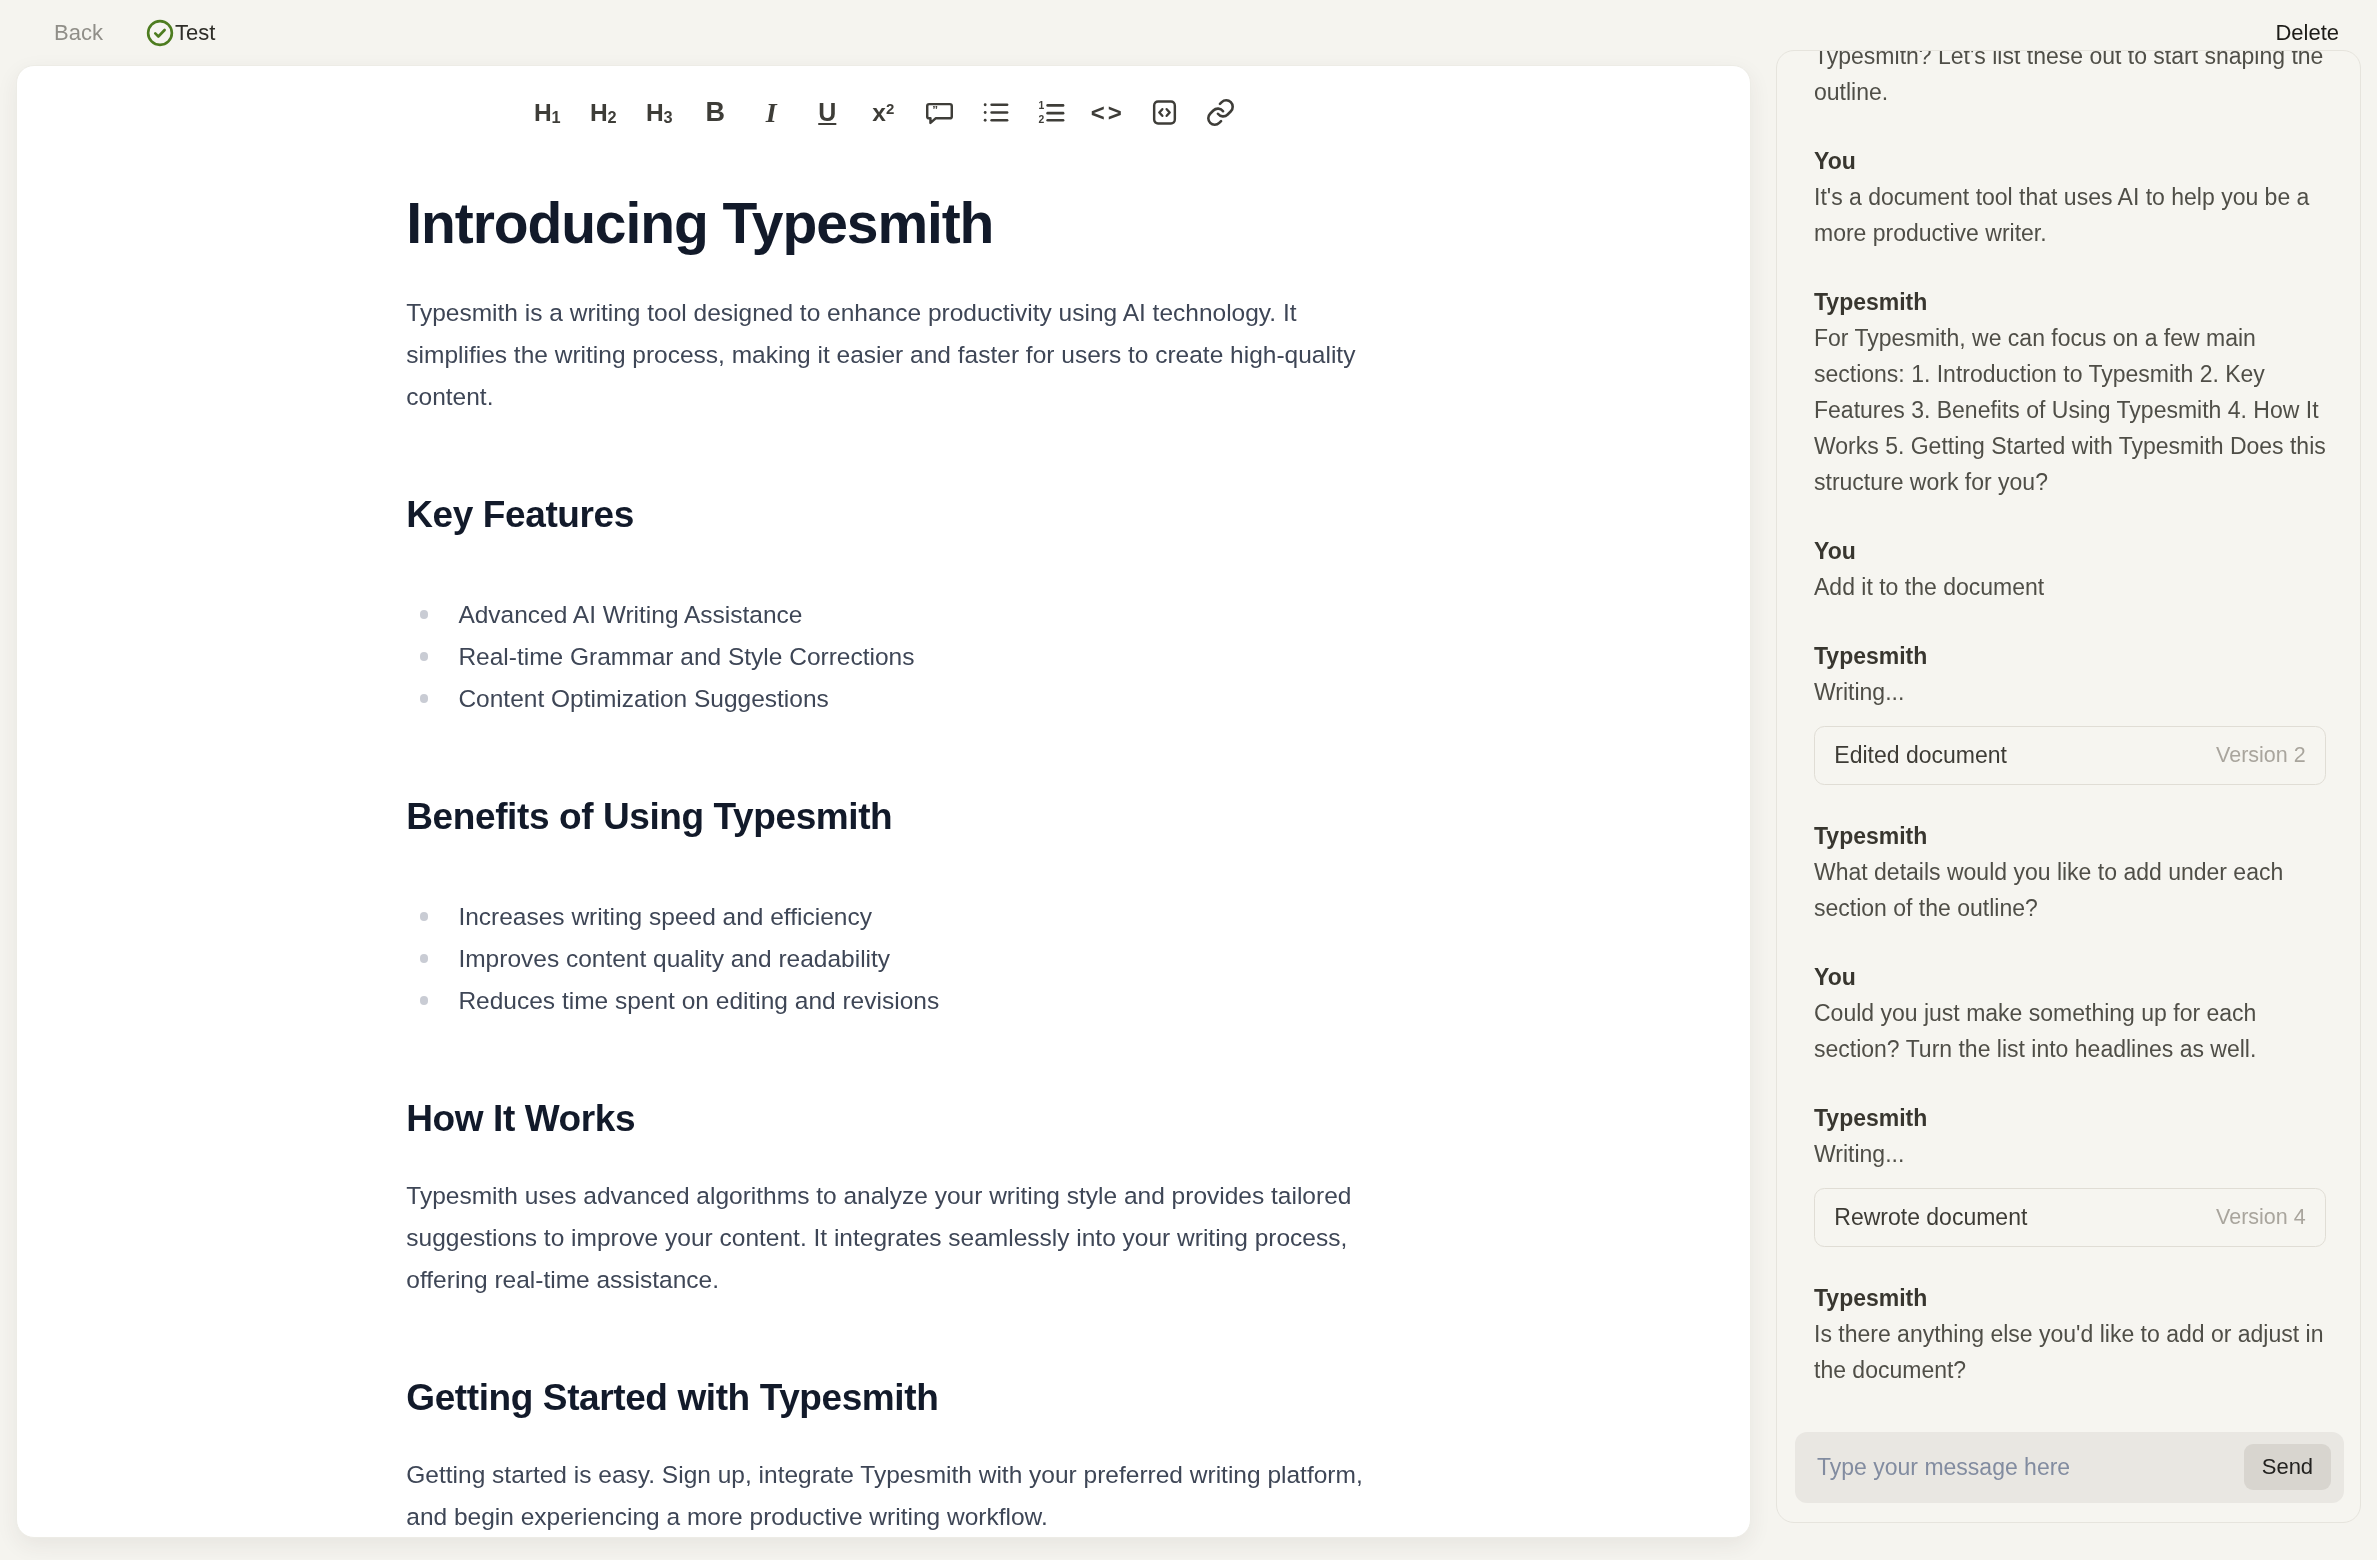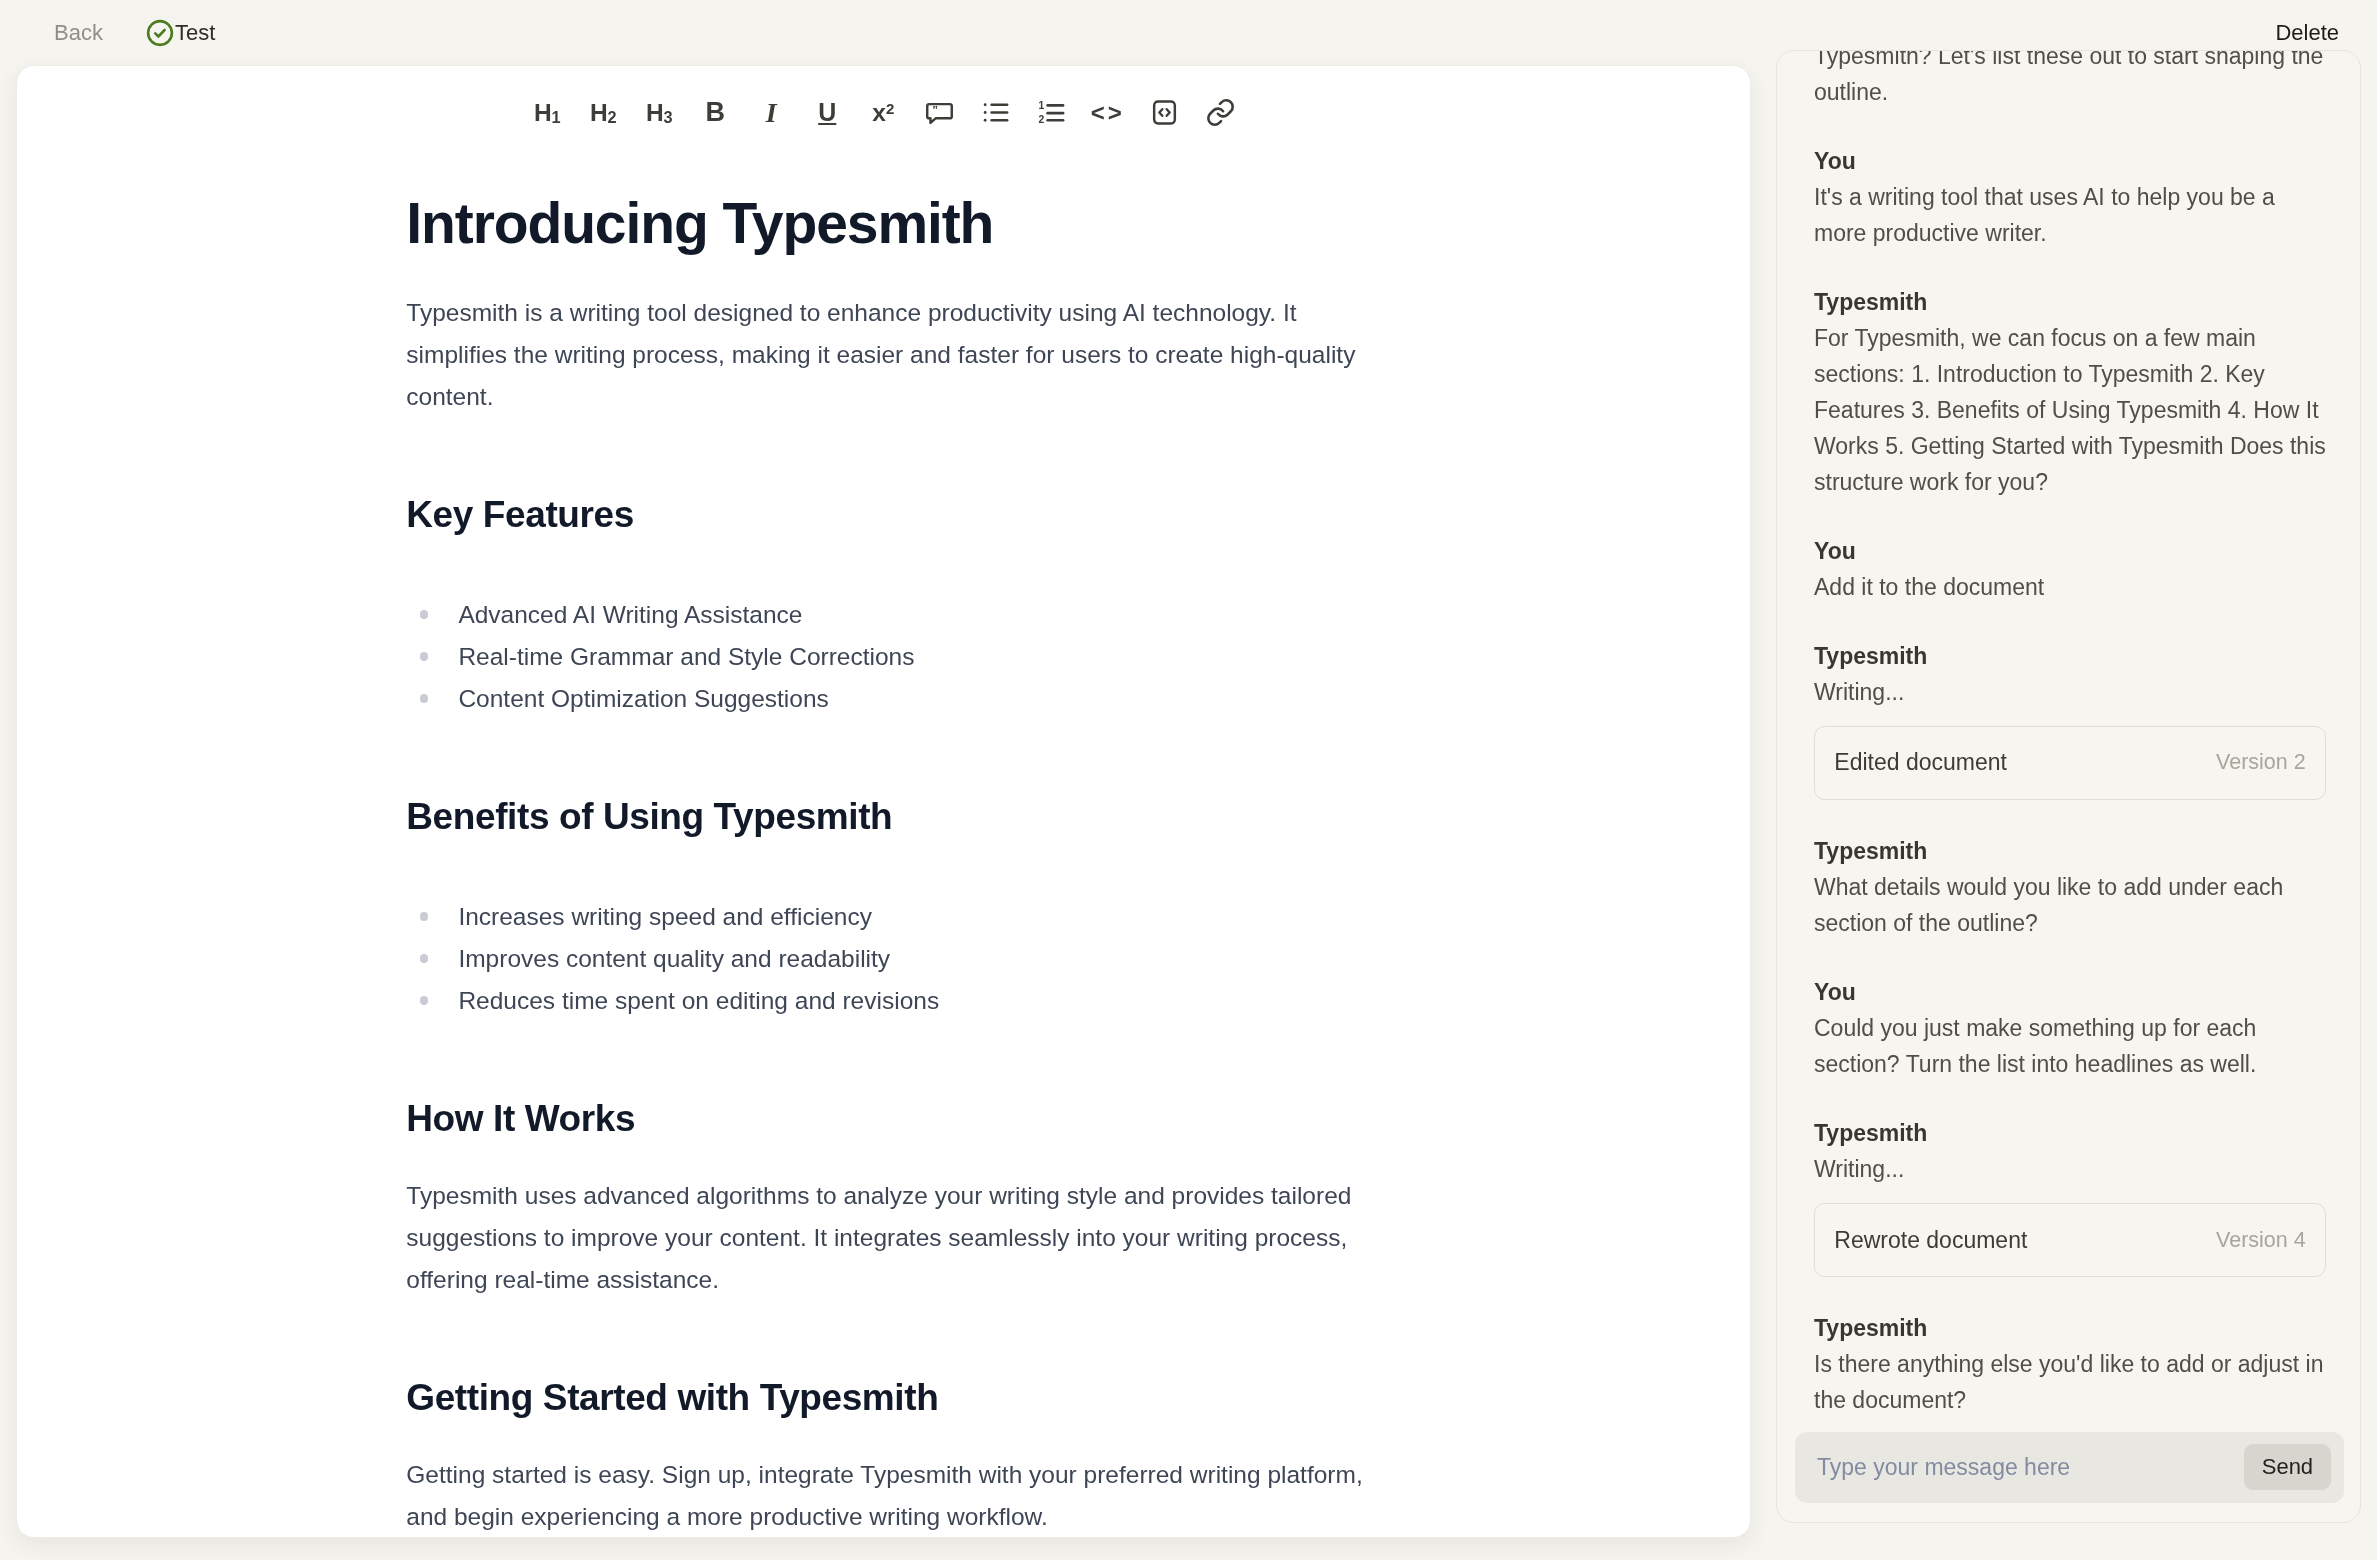--- a/index.html
+++ b/index.html
@@ -76,21 +76,21 @@
     position:absolute; left:1776px; top:50px; width:585px; height:1473px;
     background:#f6f5f0; border:0.7px solid #e6e4dd; border-radius:18px;
     display:flex; flex-direction:column; overflow:hidden;
   }
   .chat-scroll { flex:1; overflow:hidden; padding:0 34px 0 37px; }
   .msg { margin-top:33px; }
   .msg.clipped { margin-top:-13.4px; }
   .msg-author { font-size:23px; font-weight:700; color:#38362f; line-height:36px; }
   .msg-body { font-size:23px; color:#4f4e47; line-height:36px; }
   .version-card {
-    margin-top:16.3px; height:74px; border:1.5px solid #e0ddd5; border-radius:10.4px;
+    margin-top:16.3px; height:59px; border:1.5px solid #e0ddd5; border-radius:10.4px;
     display:flex; align-items:center; justify-content:space-between;
     padding:0 19.3px; cursor:pointer; background:transparent;
   }
   .version-card-label { font-size:23px; color:#3d3b35; }
   .version-card-version { font-size:21.5px; color:#a9a59d; }
 
   .chat-input-row { padding:0 16.3px 19.3px 18px; }
   .chat-input-box {
     height:71px; background:#e9e7e2; border-radius:12px;
     display:flex; align-items:center; padding:0 12.6px 0 22px;
@@ -228,21 +228,21 @@
 
 <div class="chat-panel">
   <div class="chat-scroll">
 
     <div class="msg clipped">
       <div class="msg-body">Typesmith? Let's list these out to start shaping the outline.</div>
     </div>
 
     <div class="msg">
       <div class="msg-author">You</div>
-      <div class="msg-body">It's a writing tool that uses AI to help you be a more productive writer.</div>
+      <div class="msg-body">It's a document tool that uses AI to help you be a more productive writer.</div>
     </div>
 
     <div class="msg">
       <div class="msg-author">Typesmith</div>
       <div class="msg-body">For Typesmith, we can focus on a few main sections: 1. Introduction to Typesmith 2. Key Features 3. Benefits of Using Typesmith 4. How It Works 5. Getting Started with Typesmith Does this structure work for you?</div>
     </div>
 
     <div class="msg">
       <div class="msg-author">You</div>
       <div class="msg-body">Add it to the document</div>

